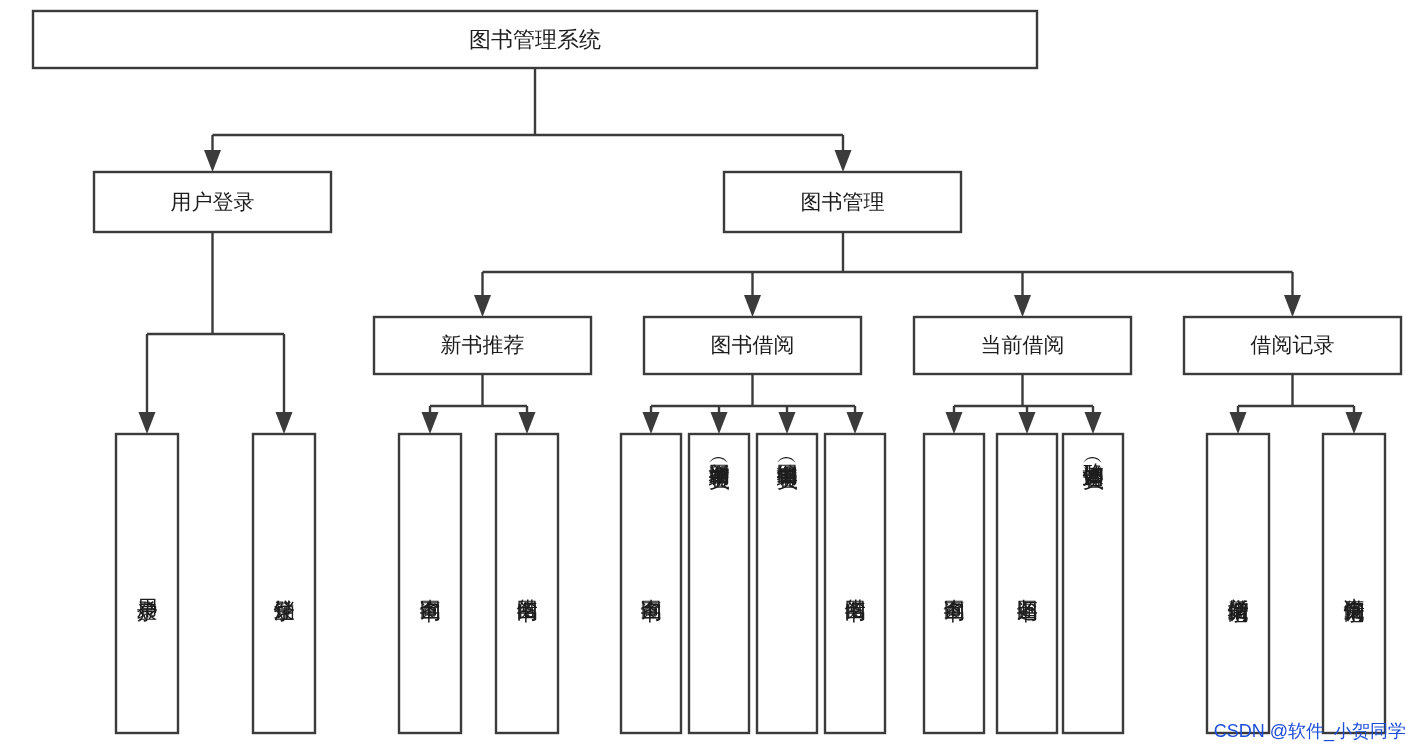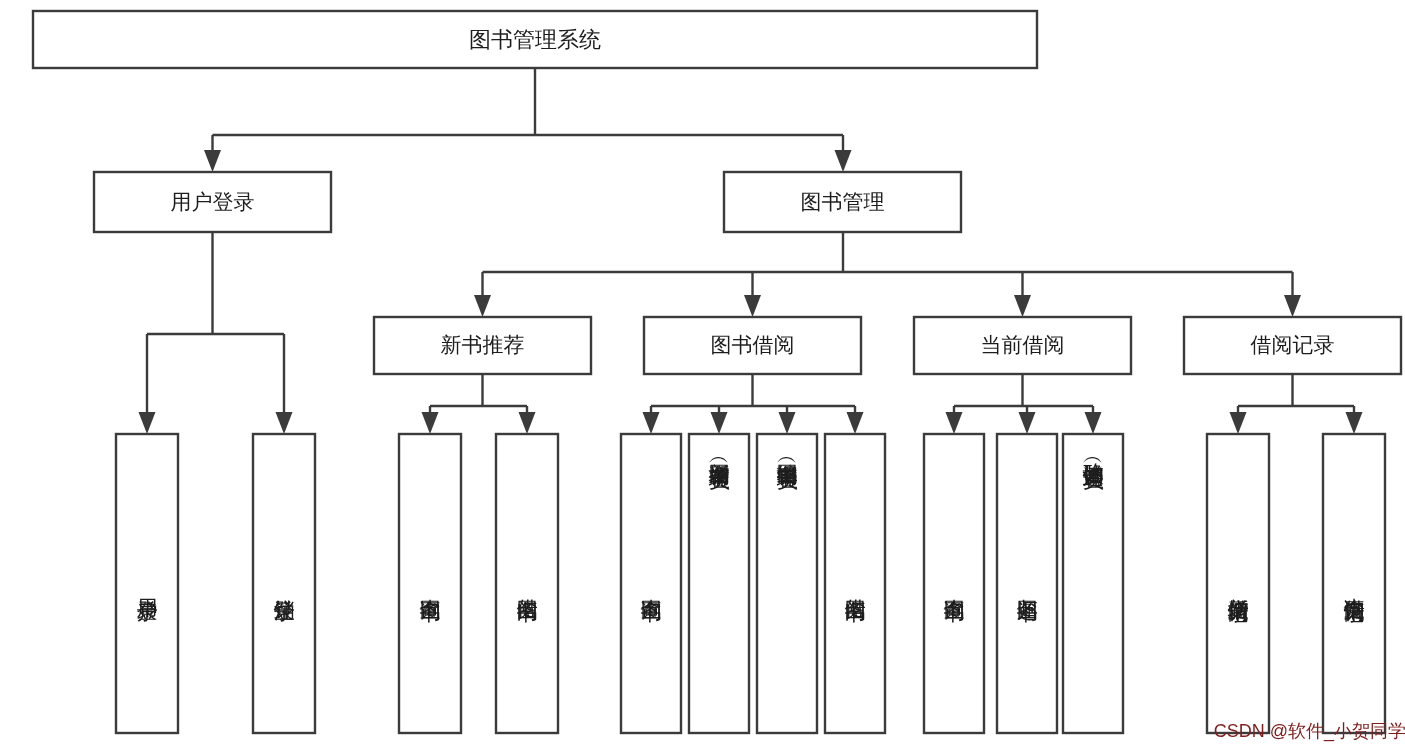--- a/index.html
+++ b/index.html
@@ -71,21 +71,21 @@
     writing-mode: vertical-rl;
     text-orientation: upright;
     letter-spacing: 1px;
   }
   .watermark {
     position: absolute;
     right: 12px;
     bottom: 4px;
     font-family: "Liberation Sans", "DejaVu Sans", sans-serif;
     font-size: 18px;
-    color: #7f1d1d;
+    color: #1d4ed8;
     white-space: nowrap;
     user-select: none;
   }
 </style>
 </head>
 <body>
 
 <div id="diagram-root">
 
   <svg class="flow-svg" viewBox="0 0 1405 747">

